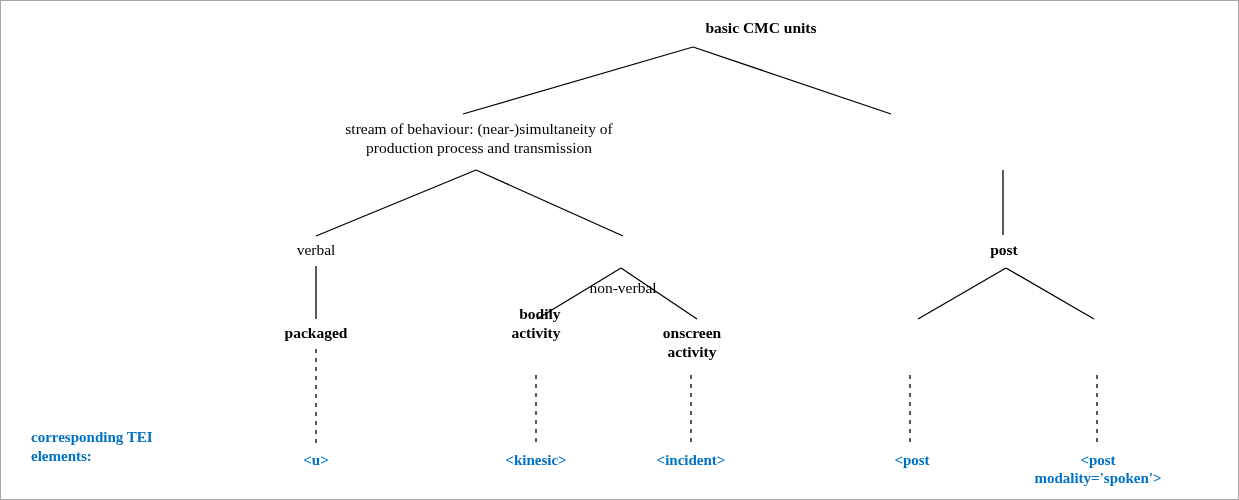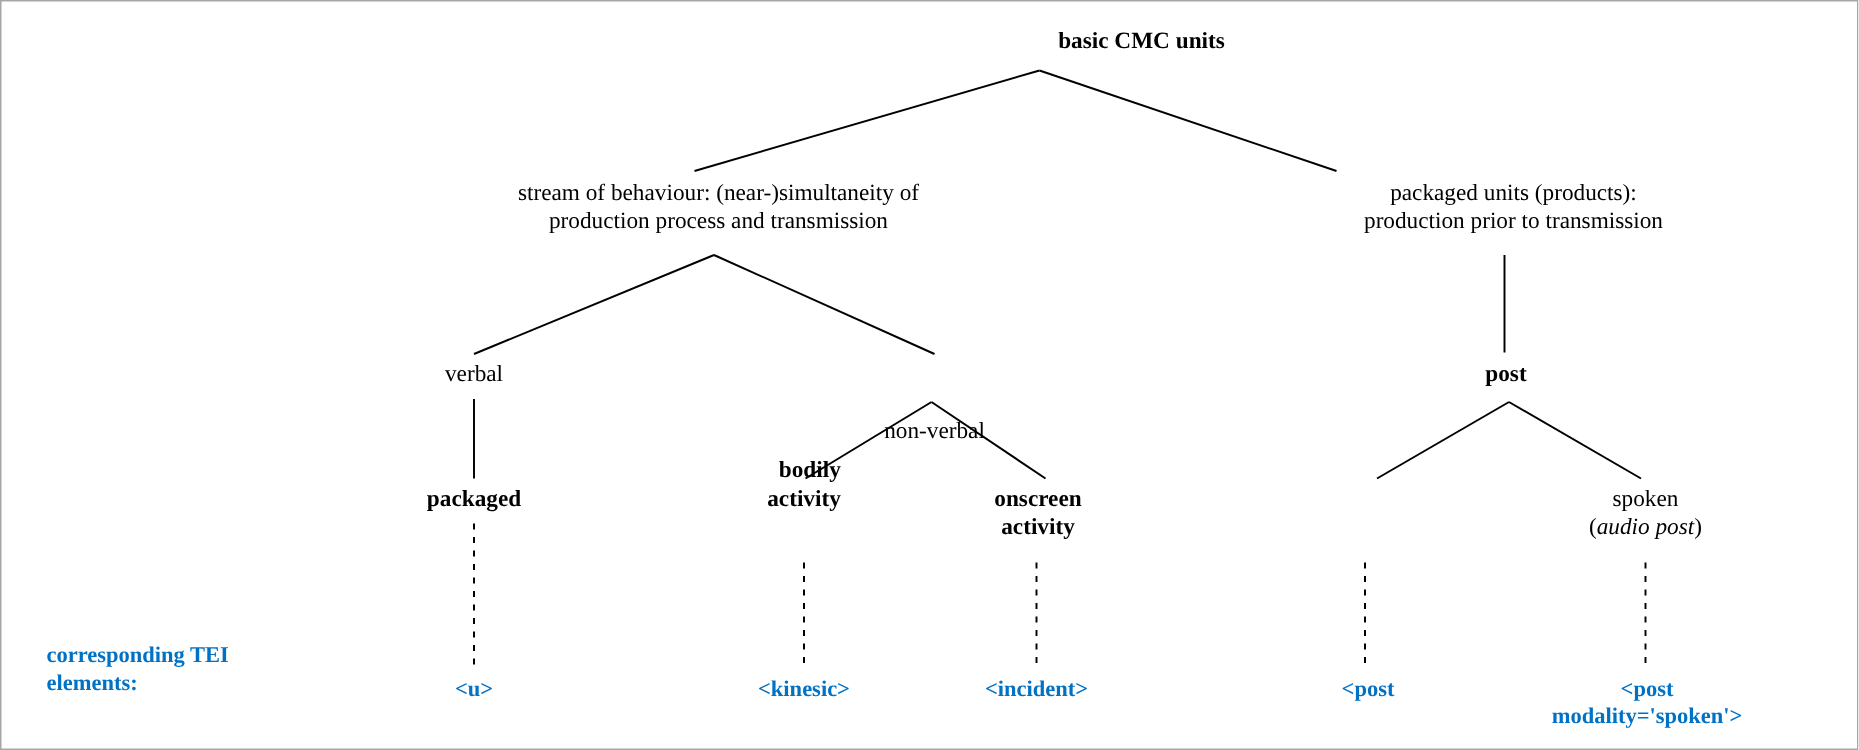--- a/index.html
+++ b/index.html
@@ -88,42 +88,36 @@
       <path d="M909,374 L909,444"></path>
       <path d="M1096,374 L1096,444"></path>
     </g>
   </svg>
 
   <div class="node bold" style="left:760px; top:18px;">basic CMC units</div>
 
   <div class="node" style="left:478px; top:119px;">stream of behaviour: (near-)simultaneity of
 production process and transmission</div>
 
-  <div class="node" style="left:1008px; top:119px;">packaged units (products):
-production prior to transmission</div>
 
   <div class="node" style="left:315px; top:240px;">verbal</div>
 
   <div class="node" style="left:622px; top:240px;margin-top:38px;">non-verbal</div>
 
   <div class="node bold" style="left:1003px; top:240px;text-align:right;">post</div>
 
   <div class="node bold" style="left:315px; top:323px;">packaged</div>
 
   <div class="node bold" style="left:535px; top:304px;text-align:right;">bodily
 activity</div>
 
   <div class="node bold" style="left:691px; top:323px;">onscreen
 activity</div>
 
 
-  <div class="node" style="left:1096px; top:323px; white-space:normal;">
-    <span>spoken</span><br>
-    <span>(</span><span class="ital">audio post</span><span>)</span>
-  </div>
 
   <div class="legend-label" style="left:30px; top:427px; width:185px;">corresponding TEI
 elements:</div>
 
   <div class="node blue" style="left:315px; top:450px;">&lt;u&gt;</div>
 
   <div class="node blue" style="left:535px; top:450px;">&lt;kinesic&gt;</div>
 
   <div class="node blue" style="left:690px; top:450px;">&lt;incident&gt;</div>
 

